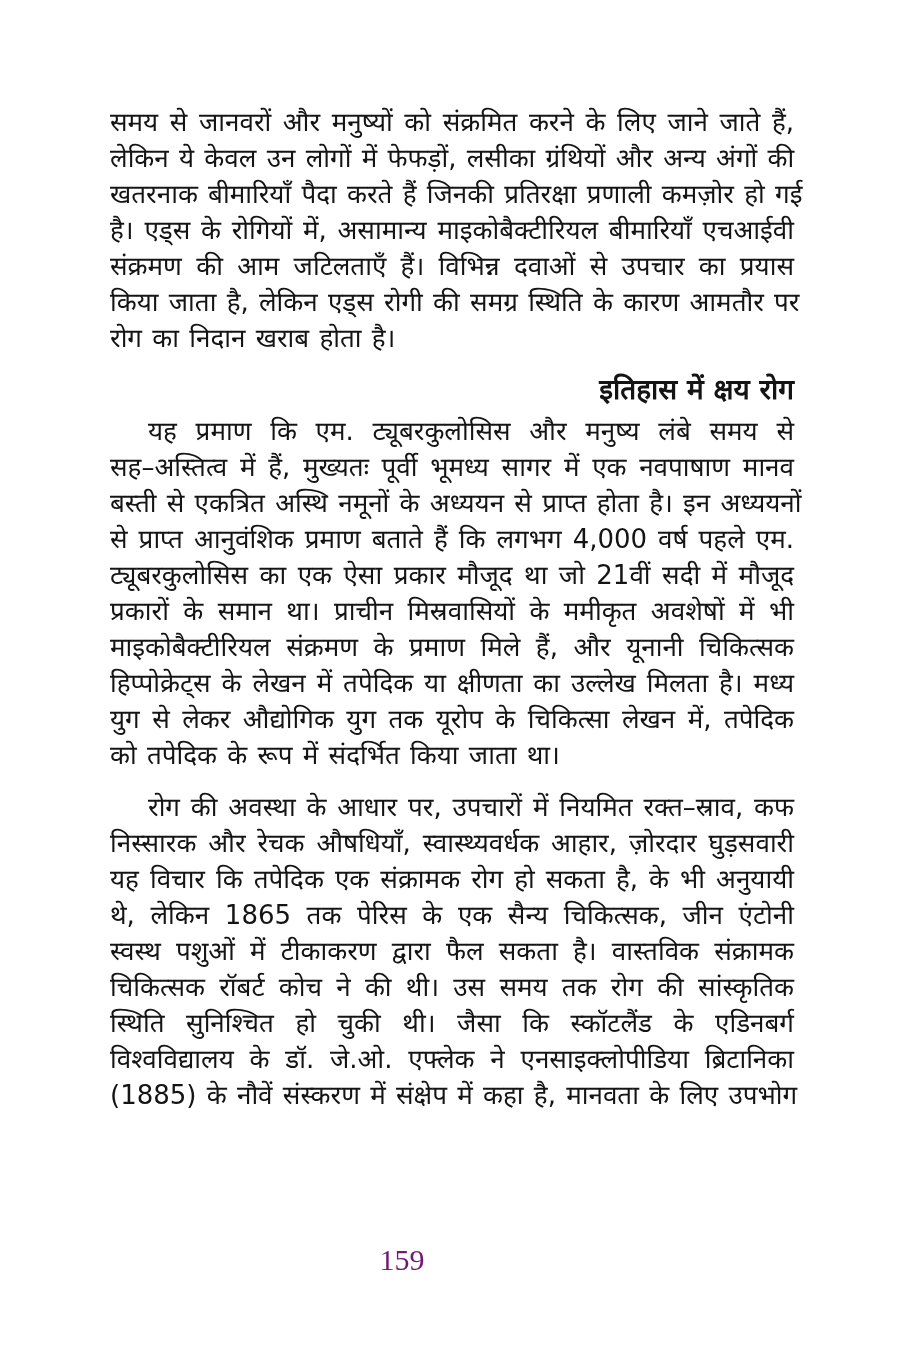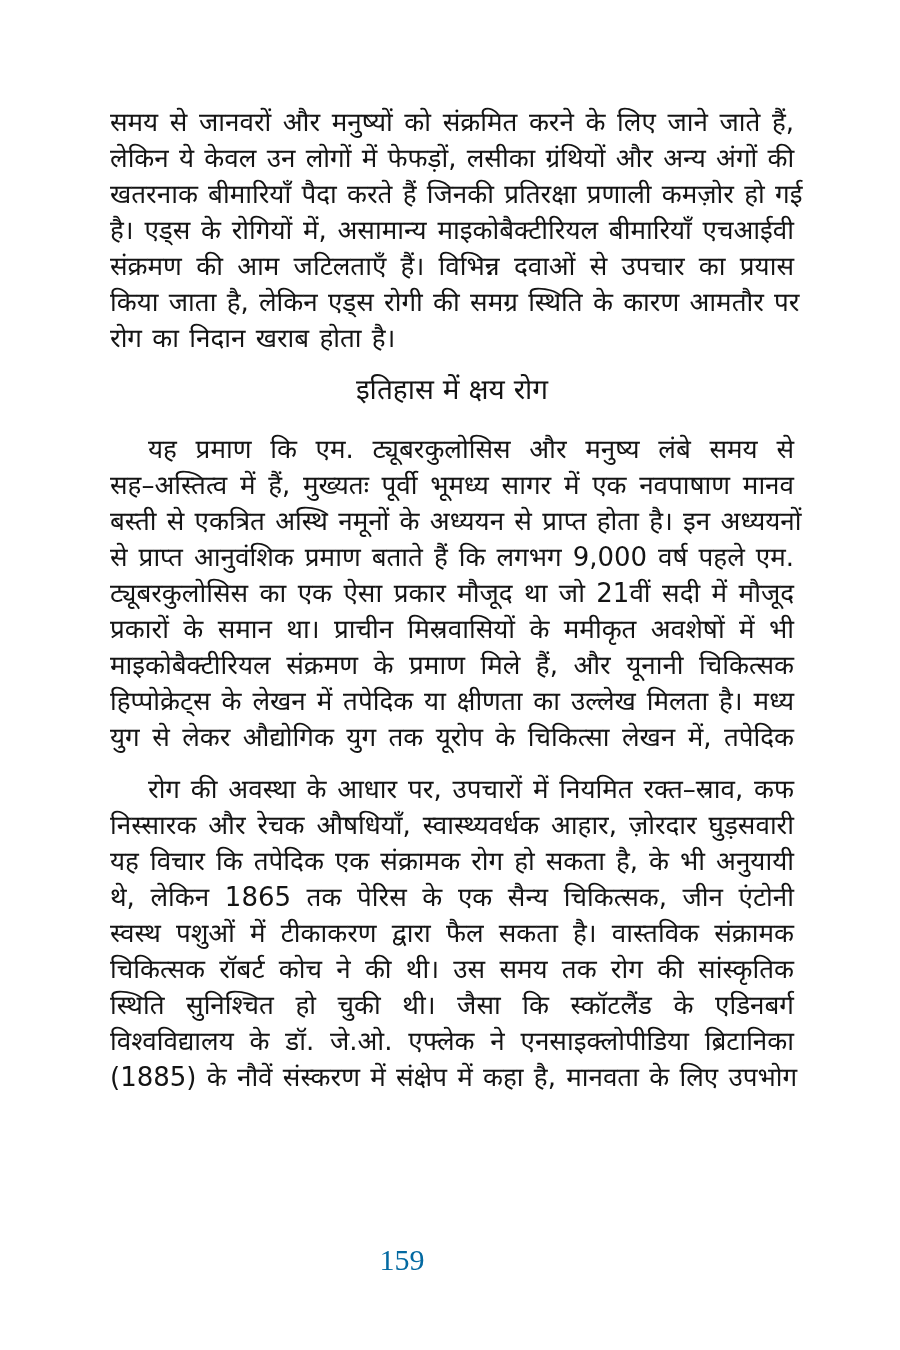--- a/index.html
+++ b/index.html
@@ -35,35 +35,35 @@
   .line.last {
     text-align: right;
     text-align-last: left;
   }
   .line.indent {
     text-indent: 38px;
   }
   .heading {
     font-size: 28px;
     line-height: 36px;
-    font-weight: normal;
-    margin: 16px 0 23px 0;
-    text-align: center;
+    font-weight: bold;
+    margin: 16px 0 5px 0;
+    text-align: right;
   }
   .para + .para { margin-top: 16px; }
   .page-number {
     position: absolute;
     left: 0;
     top: 1240px;
     width: 100%;
     text-align: center;
     font-family: "Liberation Serif", "DejaVu Serif", serif;
     font-size: 30px;
     line-height: 40px;
-    color: #0369a1;
+    color: #701a75;
   }
 </style>
 </head>
 <body>
 
 <div class="page">
   <div class="text-block">
 
     <div class="para">
       <div class="line">समय से जानवरों और मनुष्यों को संक्रमित करने के लिए जाने जाते हैं,</div>
@@ -74,26 +74,27 @@
       <div class="line">किया जाता है, लेकिन एड्स रोगी की समग्र स्थिति के कारण आमतौर पर</div>
       <div class="line last">रोग का निदान खराब होता है।</div>
     </div>
 
     <div class="heading">इतिहास में क्षय रोग</div>
 
     <div class="para">
       <div class="line indent">यह प्रमाण कि एम. ट्यूबरकुलोसिस और मनुष्य लंबे समय से</div>
       <div class="line">सह–अस्तित्व में हैं, मुख्यतः पूर्वी भूमध्य सागर में एक नवपाषाण मानव</div>
       <div class="line">बस्ती से एकत्रित अस्थि नमूनों के अध्ययन से प्राप्त होता है। इन अध्ययनों</div>
-      <div class="line">से प्राप्त आनुवंशिक प्रमाण बताते हैं कि लगभग 9,000 वर्ष पहले एम.</div>
+      <div class="line">से प्राप्त आनुवंशिक प्रमाण बताते हैं कि लगभग 4,000 वर्ष पहले एम.</div>
       <div class="line">ट्यूबरकुलोसिस का एक ऐसा प्रकार मौजूद था जो 21वीं सदी में मौजूद</div>
       <div class="line">प्रकारों के समान था। प्राचीन मिस्रवासियों के ममीकृत अवशेषों में भी</div>
       <div class="line">माइकोबैक्टीरियल संक्रमण के प्रमाण मिले हैं, और यूनानी चिकित्सक</div>
       <div class="line">हिप्पोक्रेट्स के लेखन में तपेदिक या क्षीणता का उल्लेख मिलता है। मध्य</div>
       <div class="line">युग से लेकर औद्योगिक युग तक यूरोप के चिकित्सा लेखन में, तपेदिक</div>
+      <div class="line last">को तपेदिक के रूप में संदर्भित किया जाता था।</div>
     </div>
 
     <div class="para">
       <div class="line indent">रोग की अवस्था के आधार पर, उपचारों में नियमित रक्त–स्राव, कफ</div>
       <div class="line">निस्सारक और रेचक औषधियाँ, स्वास्थ्यवर्धक आहार, ज़ोरदार घुड़सवारी</div>
       <div class="line">यह विचार कि तपेदिक एक संक्रामक रोग हो सकता है, के भी अनुयायी</div>
       <div class="line">थे, लेकिन 1865 तक पेरिस के एक सैन्य चिकित्सक, जीन एंटोनी</div>
       <div class="line">स्वस्थ पशुओं में टीकाकरण द्वारा फैल सकता है। वास्तविक संक्रामक</div>
       <div class="line">चिकित्सक रॉबर्ट कोच ने की थी। उस समय तक रोग की सांस्कृतिक</div>
       <div class="line">स्थिति सुनिश्चित हो चुकी थी। जैसा कि स्कॉटलैंड के एडिनबर्ग</div>

